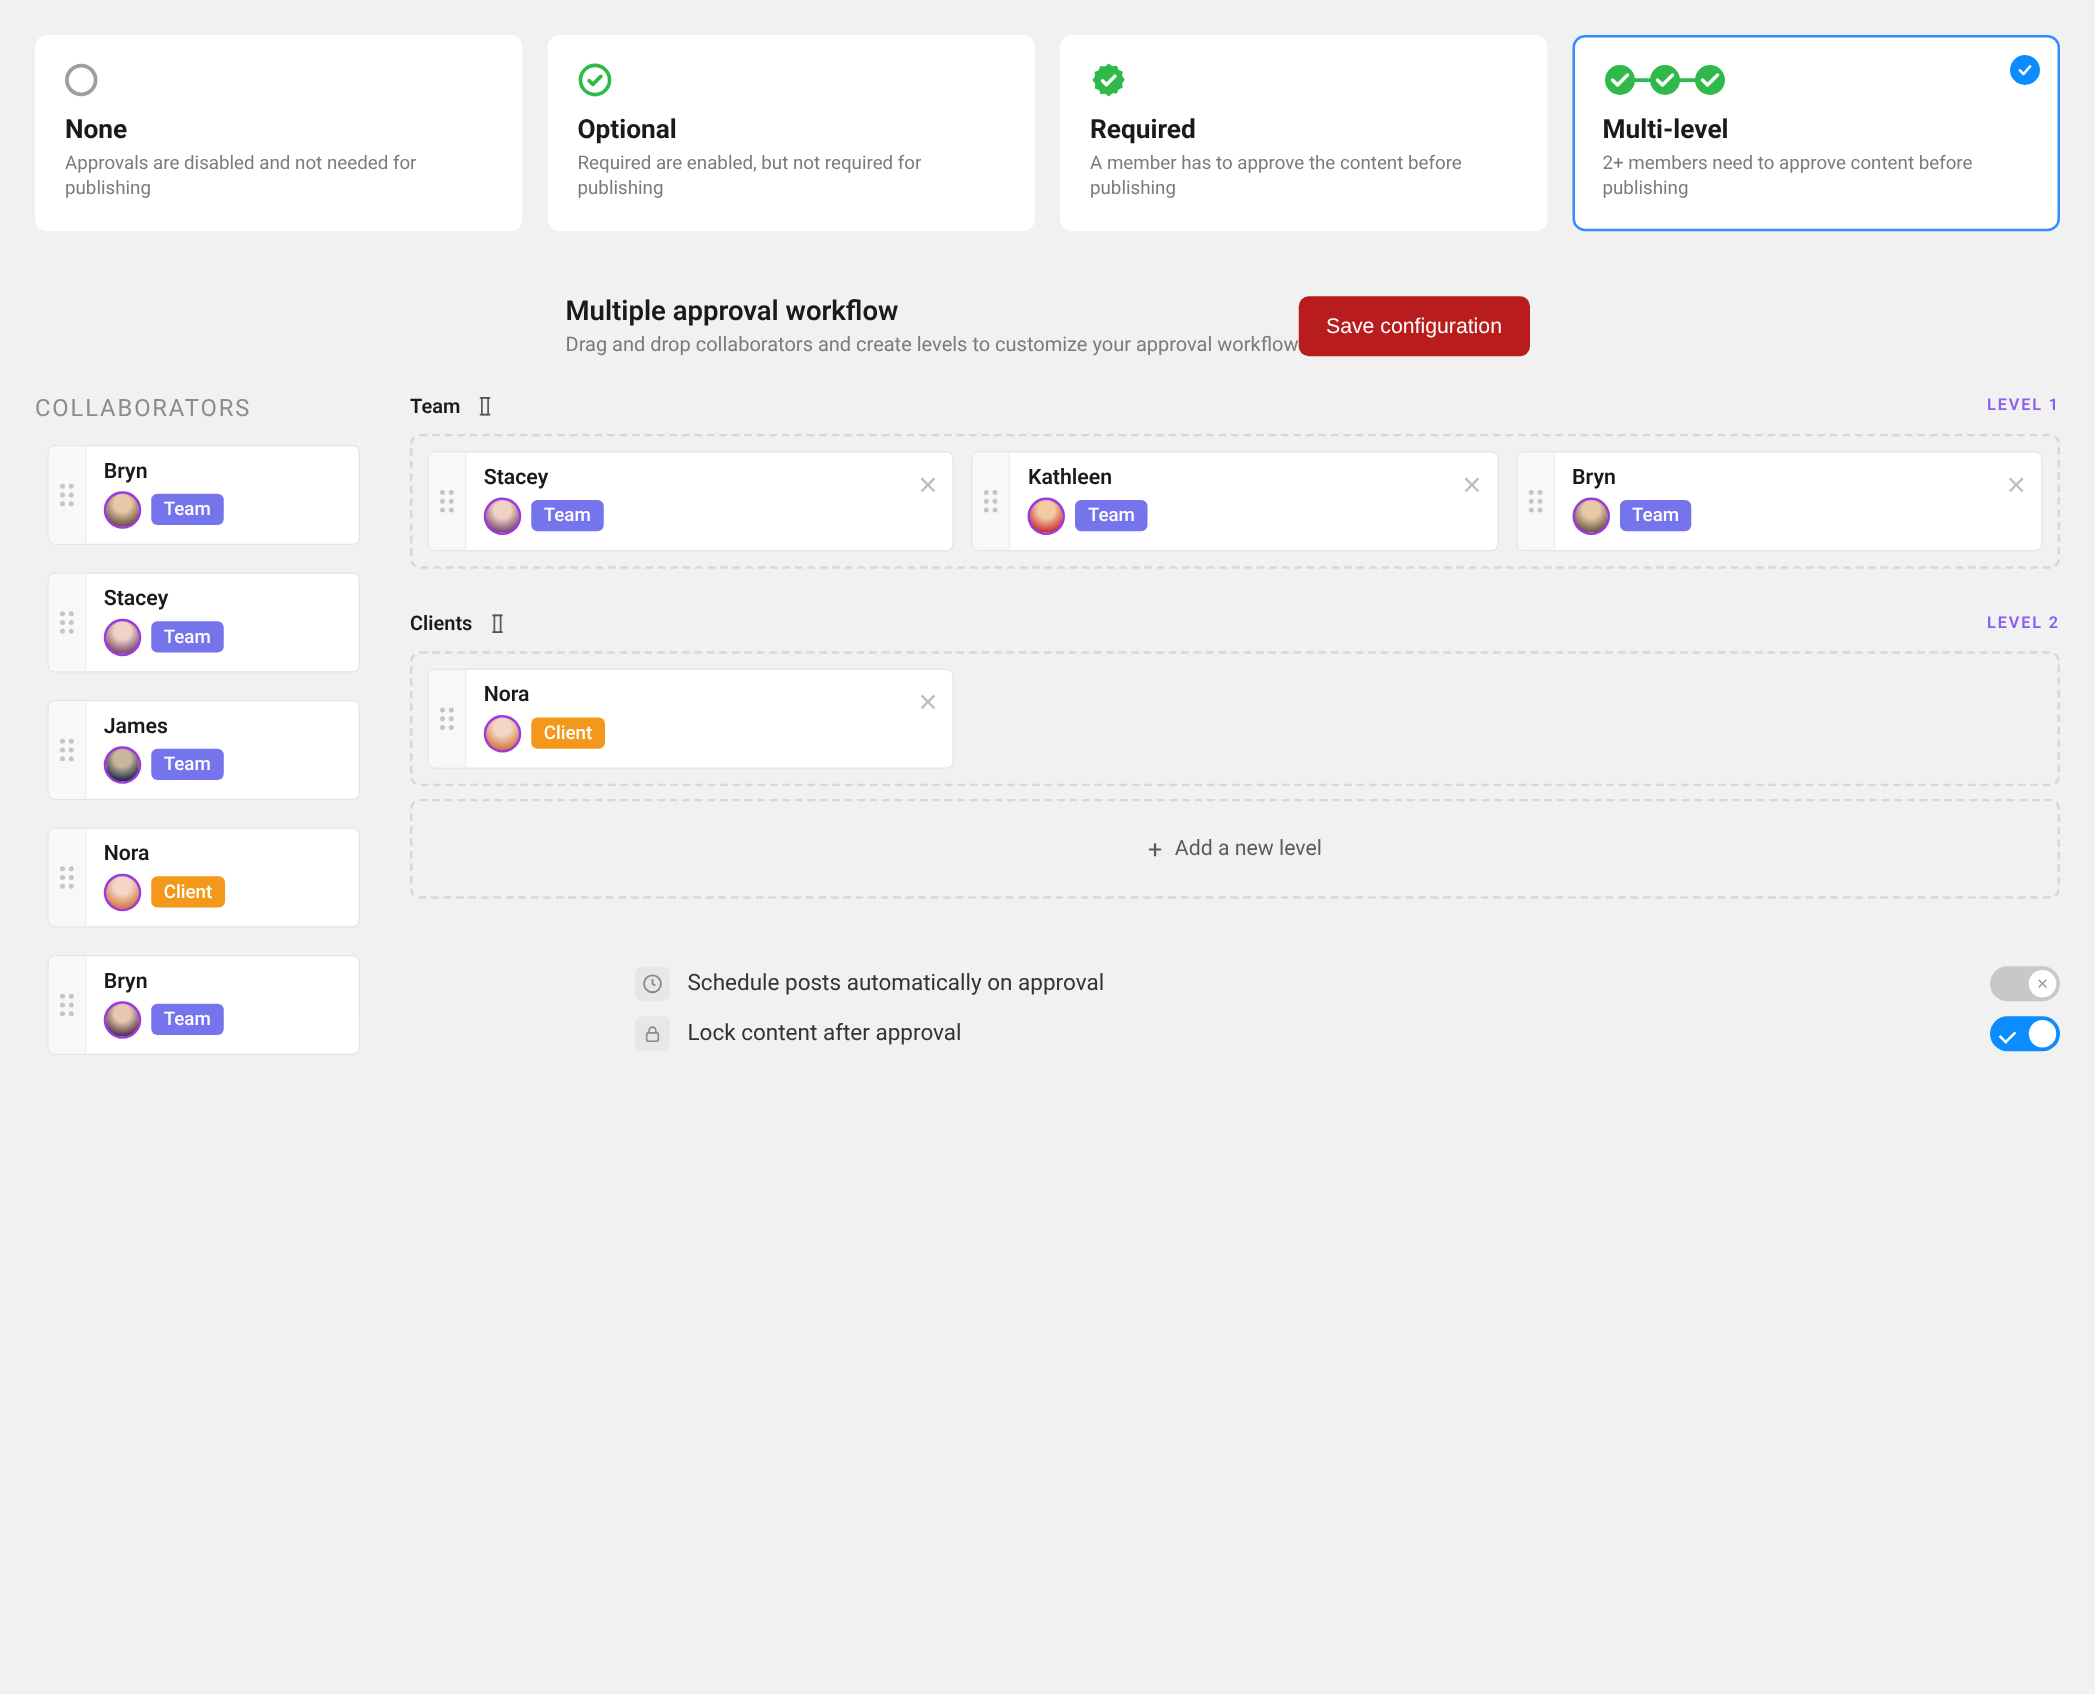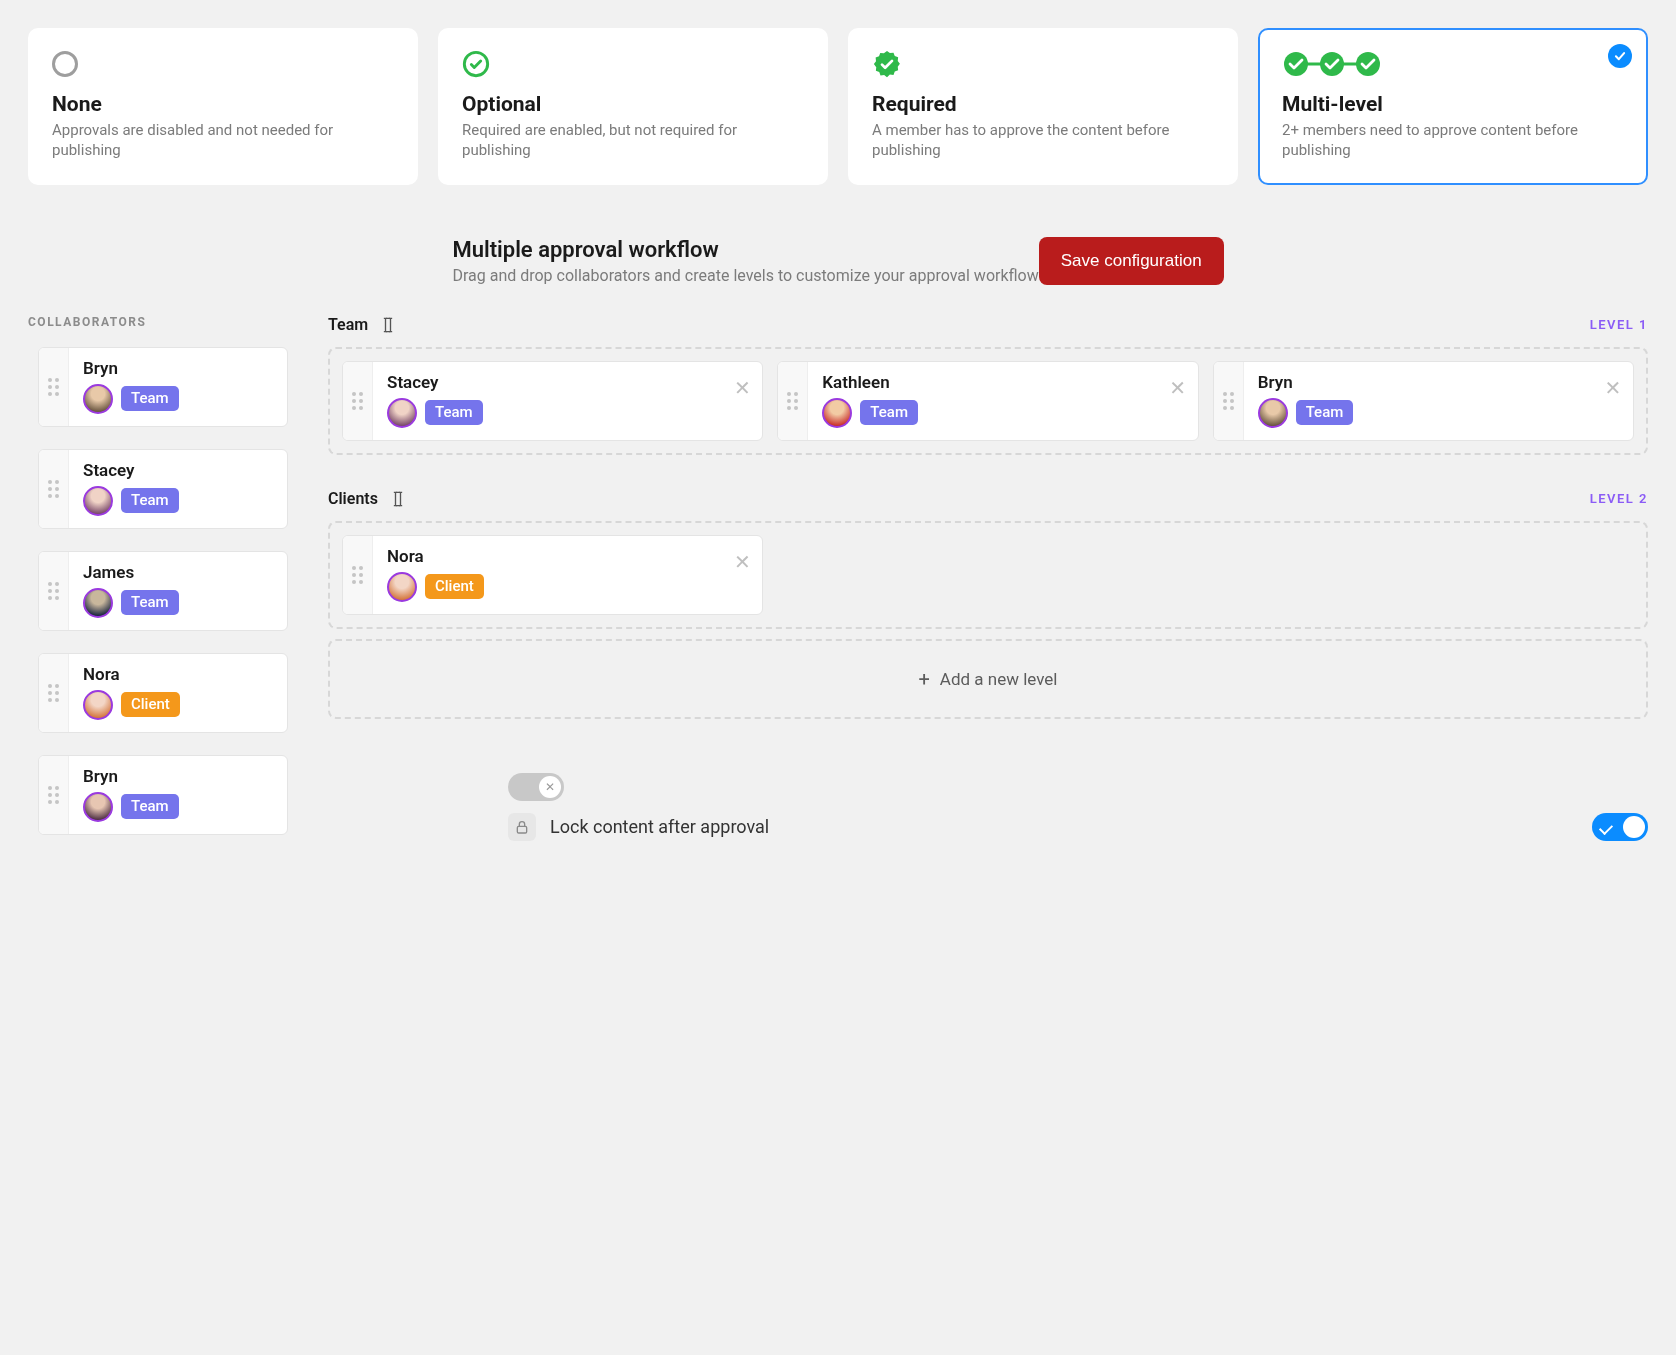--- a/index.html
+++ b/index.html
@@ -79,23 +79,23 @@
   
   .main {
     display:grid;
     grid-template-columns: 260px 1fr;
     gap: 40px;
     align-items: start;
   }
 
   .collab-heading {
     letter-spacing: 1.5px;
-    font-size: 12px;
+    font-size: 19px;
     color:#8c8c8c;
-    font-weight:700;
+    font-weight:400;
     margin-bottom: 18px;
   }
 
   .card-list { display:flex; flex-direction:column; gap:22px; margin-left:10px;}
   .person-card {
     display:flex;
     background:#fff;
     border:1px solid #e4e4e4;
     border-radius:6px;
     overflow:hidden;
@@ -503,20 +503,29 @@
       </div>
 
     <div class="add-level">
       <span style="font-size:20px;">+</span>
       <span>Add a new level</span>
     </div>
 
     <div class="settings">
 
       <div class="setting-row">
+        <div class="setting-left">
+          <span class="setting-icon">
+            <svg width="18" height="18" viewBox="0 0 24 24" fill="none" stroke="currentColor" stroke-width="2">
+                <circle cx="12" cy="12" r="9"></circle>
+                <path d="M12 7v5l3 2"></path>
+              </svg>
+          </span>
+          <span>Schedule posts automatically on approval</span>
+        </div>
         <div class="toggle off">
           <div class="knob">✕</div>
         </div>
       </div>
 
       <div class="setting-row">
         <div class="setting-left">
           <span class="setting-icon">
             <svg width="16" height="18" viewBox="0 0 24 24" fill="none" stroke="currentColor" stroke-width="2">
                 <rect x="5" y="11" width="14" height="10" rx="2"></rect>

